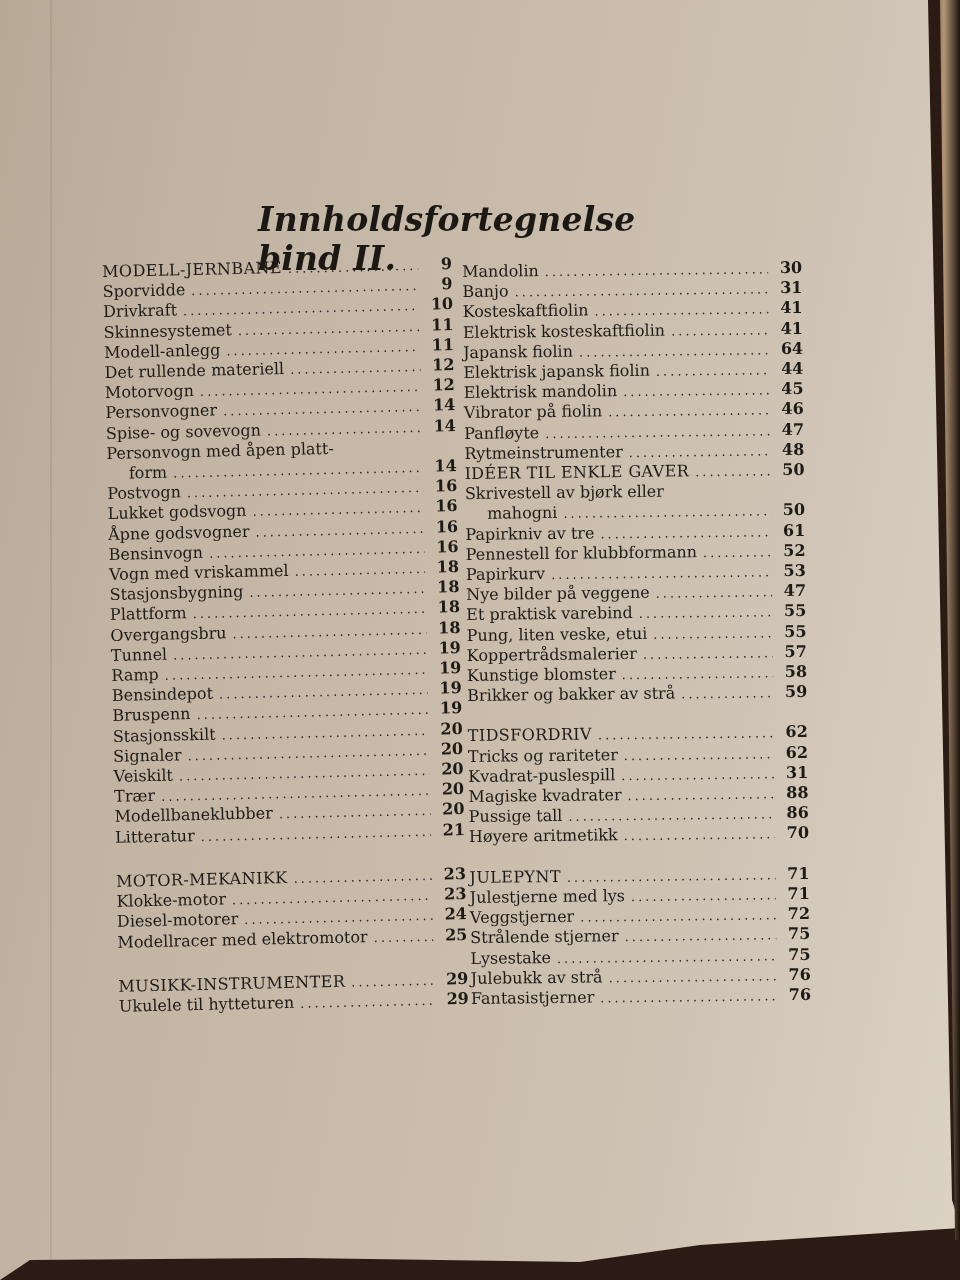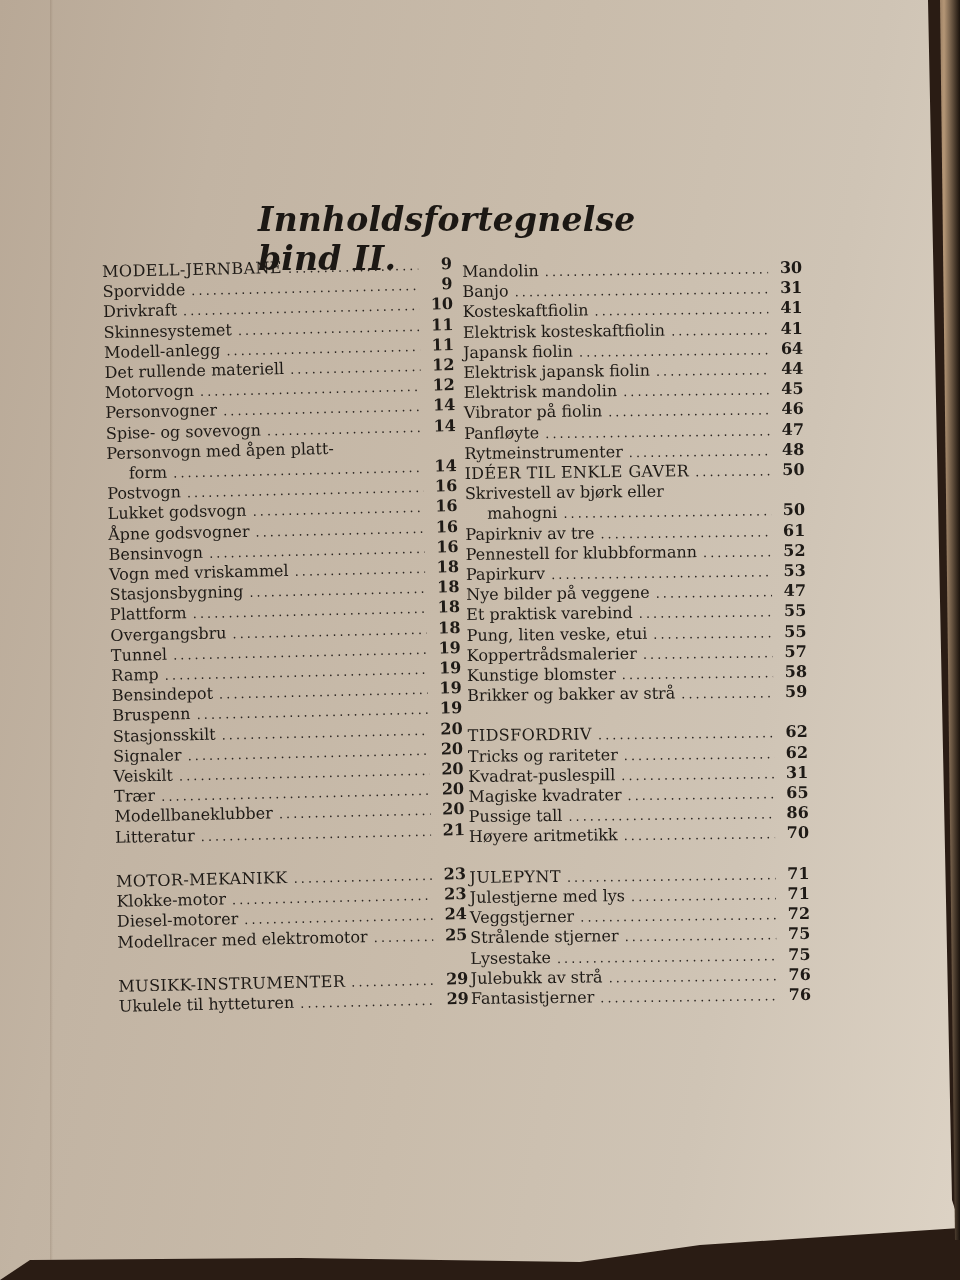--- a/index.html
+++ b/index.html
@@ -356,21 +356,21 @@
         <span class="page-num">62</span>
       </div>
       <div class="entry">
         <span class="label">Kvadrat-puslespill</span>
         <span class="dots">............................................................</span>
         <span class="page-num">31</span>
       </div>
       <div class="entry">
         <span class="label">Magiske kvadrater</span>
         <span class="dots">............................................................</span>
-        <span class="page-num">65</span>
+        <span class="page-num">88</span>
       </div>
       <div class="entry">
         <span class="label">Pussige tall</span>
         <span class="dots">............................................................</span>
         <span class="page-num">86</span>
       </div>
       <div class="entry">
         <span class="label">Høyere aritmetikk</span>
         <span class="dots">............................................................</span>
         <span class="page-num">70</span>

